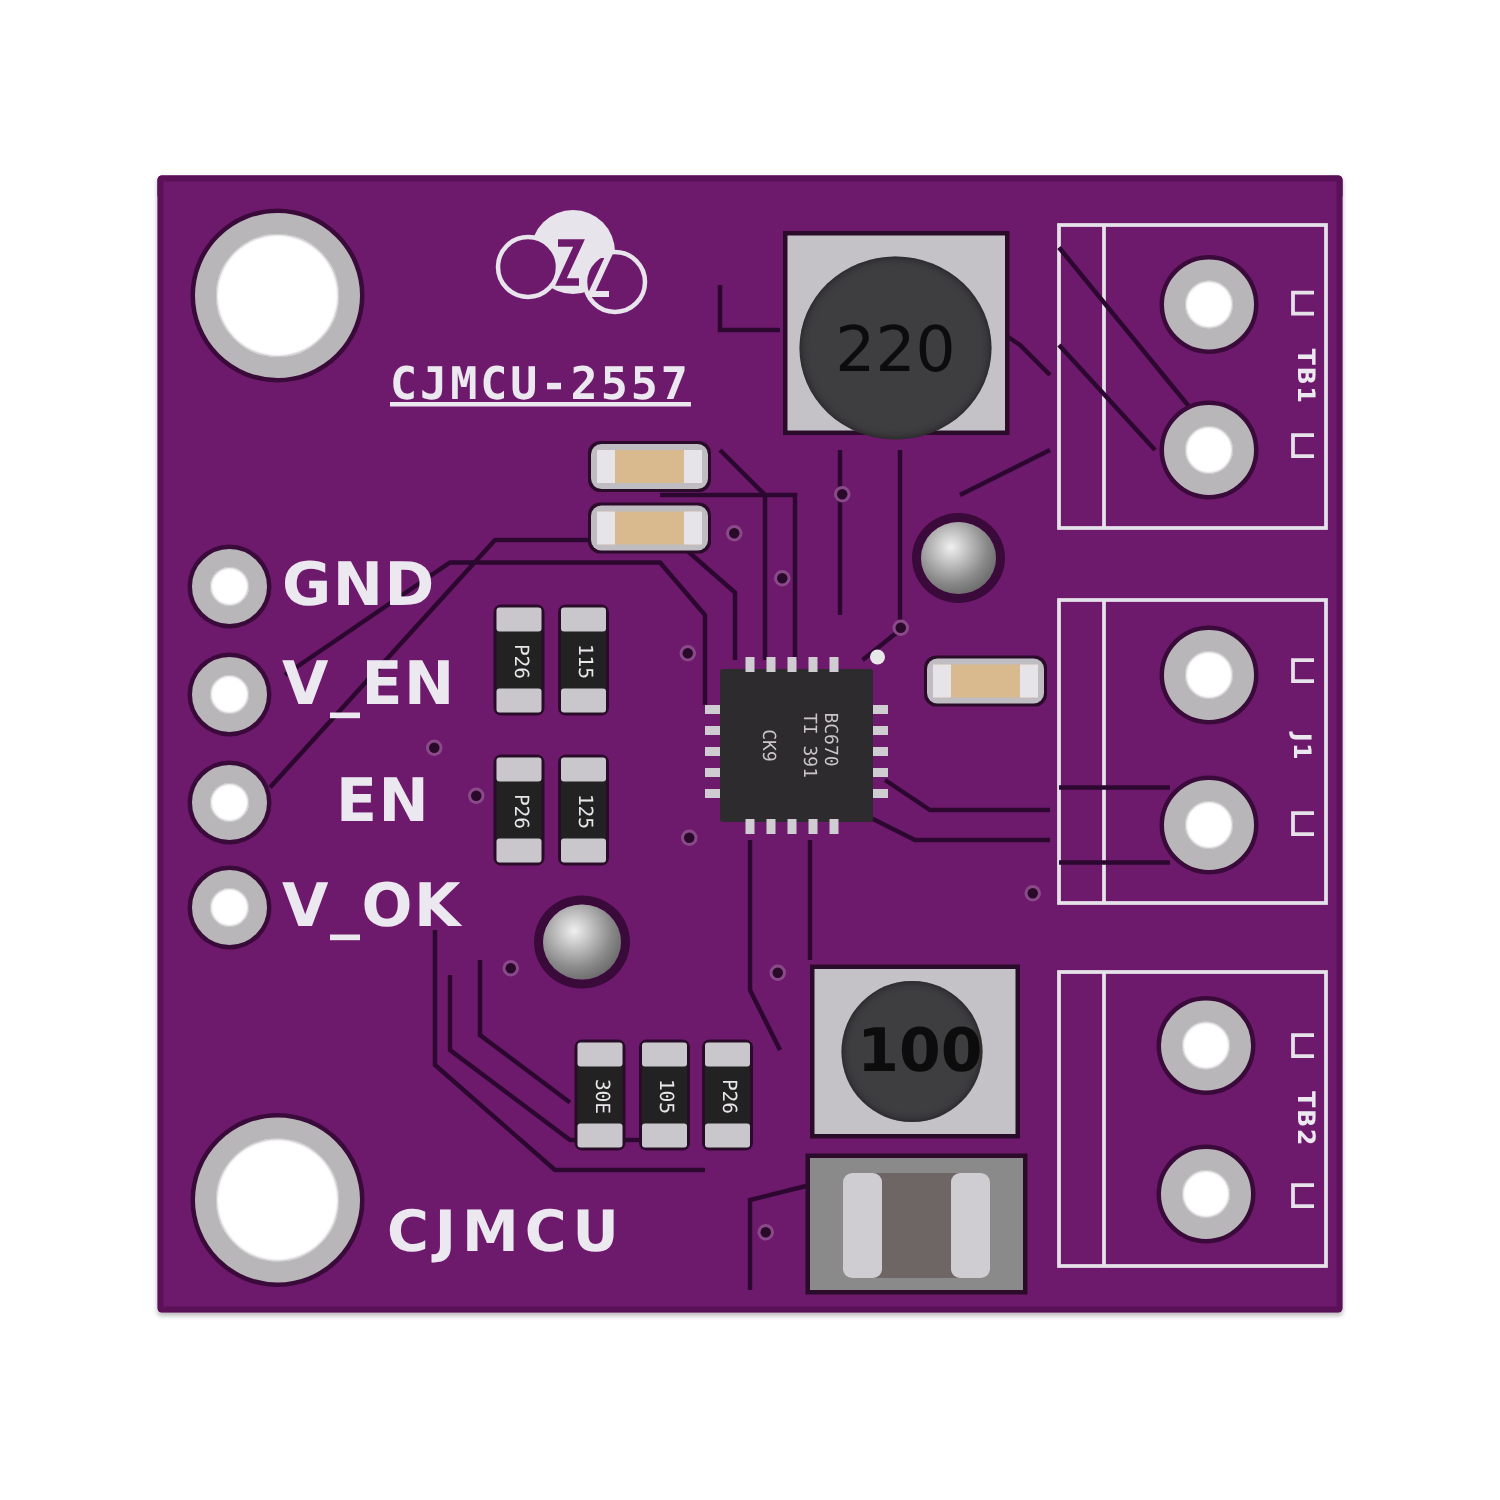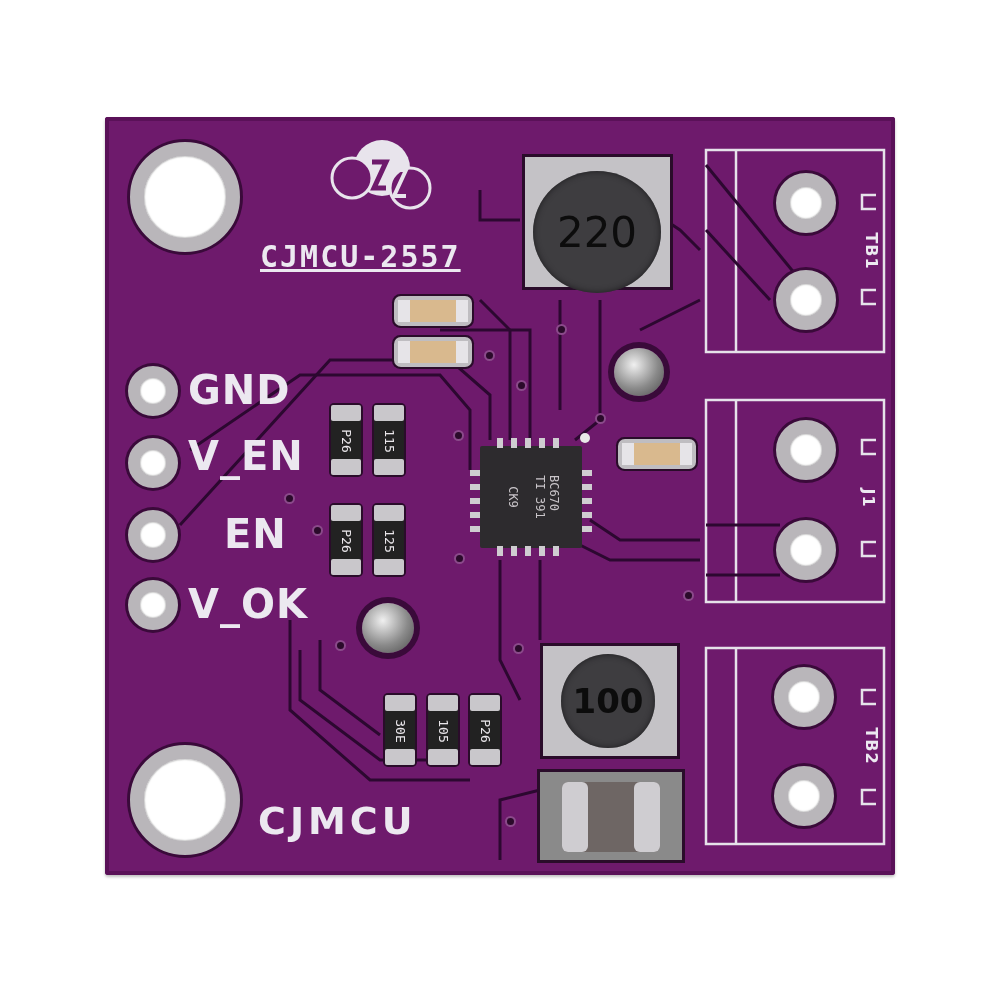--- a/index.html
+++ b/index.html
@@ -134,21 +134,21 @@
   <div class="hole" style="left:774px;top:766px;width:60px;height:60px;border-width:14px;"></div>
   <div class="label" style="left:852px;top:738px;font-size:16px;transform:rotate(90deg);">TB2</div>
 </div>
 
 <div class="inductor" style="left:525px;top:157px;width:145px;height:130px;">
   <div class="core" style="left:8px;top:14px;width:128px;height:122px;font-size:42px;">
     <span>220</span>
   </div>
 </div>
 <div class="inductor" style="left:543px;top:646px;width:134px;height:110px;">
-  <div class="core" style="left:18px;top:8px;width:94px;height:94px;font-size:34px;font-weight:bold;">
+  <div class="core" style="left:18px;top:8px;width:94px;height:94px;font-size:40px;font-weight:bold;justify-content:flex-end;">
     <span>100</span>
   </div>
 </div>
 
 <div class="big-cap">
   <div class="body"></div>
   <div class="endL"></div>
   <div class="endR"></div>
 </div>
 

